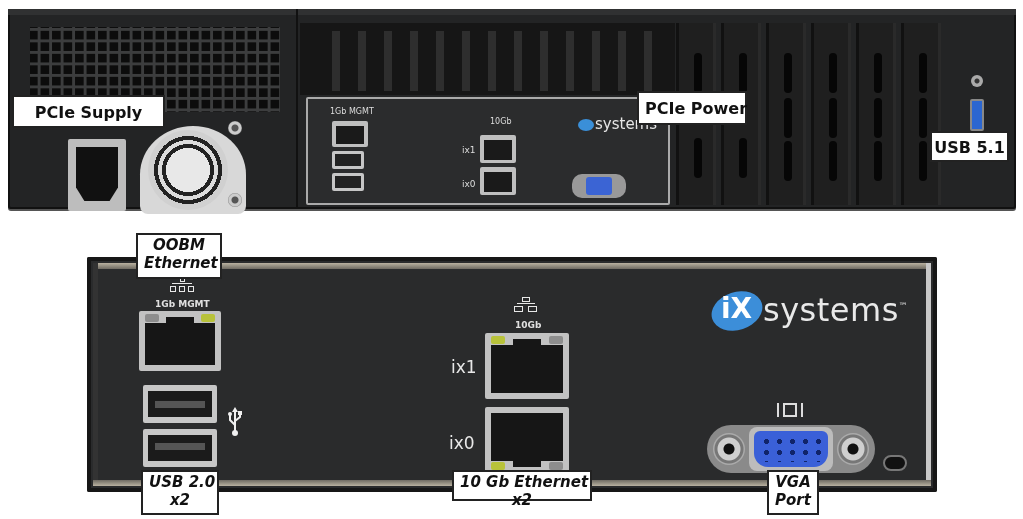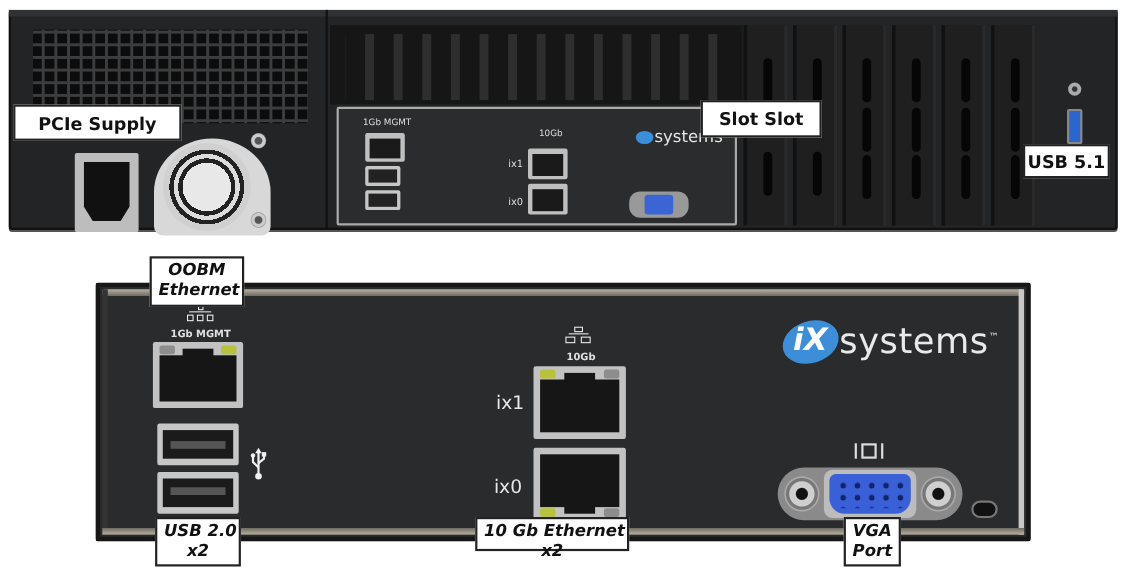--- a/index.html
+++ b/index.html
@@ -99,21 +99,21 @@
 
   .panel-text { position: absolute; color: #e8e8e8; }
   .port-name { font-size: 17px; }
   .tiny { font-size: 9px; font-weight: bold; color: #e0e0e0; }
 
   .net-icon { position: absolute; width: 24px; height: 18px; }
   .net-icon i { position: absolute; display: block; border: 1.5px solid #e8e8e8; }
 
   .logo { position: absolute; left: 624px; top: 33px; height: 44px; }
   .logo .ball { position: absolute; left: 0; top: 2px; width: 52px; height: 38px; border-radius: 50%; background: #3c8ed9; transform: rotate(-18deg); }
-  .logo .ix { position: absolute; left: 10px; top: 2px; color: #fff; font-size: 28px; font-style: italic; font-weight: bold; z-index: 2; }
+  .logo .ix { position: absolute; left: 10px; top: 2px; color: #fff; font-size: 28px; font-weight: bold; z-index: 2; }
   .logo .word { position: absolute; left: 52px; top: 1px; color: #e9e9e9; font-size: 32px; letter-spacing: 0.5px; }
 
   .vga { position: absolute; left: 620px; top: 168px; width: 168px; height: 48px; }
   .vga .base { position: absolute; left: 0; top: 0; width: 168px; height: 48px; background: #8a8a8a; border-radius: 24px; }
   .vga .nut { position: absolute; top: 8px; width: 32px; height: 32px; border-radius: 50%; background: radial-gradient(circle, #111 0 5px, #cfcfcf 6px 11px, #777 12px 14px, #aaa 15px); }
   .vga .dsub { position: absolute; left: 42px; top: 2px; width: 84px; height: 44px; background: #bcbcbc; border-radius: 8px; }
   .vga .dsub .blue { position: absolute; left: 5px; top: 4px; right: 5px; bottom: 4px; background: #3a60d8; border-radius: 6px 6px 14px 14px; }
   .vga .pins { position: absolute; left: 6px; top: 5px; right: 6px; bottom: 5px;
     background-image: radial-gradient(circle, #10246a 0 2.4px, transparent 2.8px);
     background-size: 13px 11px; }
@@ -189,21 +189,21 @@
         <div class="vent" style="top:30px"></div>
         <div class="vent" style="top:75px"></div>
         <div class="vent" style="top:118px"></div>
       </div>
   </div>
   <div class="rear-screw"></div>
   <div class="usb31"></div>
 </div>
 
 <div class="label" style="left:12px;top:95px;width:153px;height:33px;font-size:16px;line-height:25px">PCIe Supply</div>
-<div class="label" style="left:637px;top:91px;width:110px;height:34px;font-size:16px;line-height:26px">Slot Slot</div>
+<div class="label" style="left:637px;top:91px;width:110px;height:34px;font-size:16px;line-height:26px">PCIe Power</div>
 <div class="label" style="left:930px;top:131px;width:79px;height:31px;font-size:16px;line-height:23px;padding:3px 2px">USB 5.1</div>
 
 <div class="io-panel">
   <div class="bevel-top"></div>
   <div class="bevel-left"></div>
   <div class="bevel-right"></div>
   <div class="bevel-bottom"></div>
 
   <div class="net-icon" style="left:83px;top:20px">
     <i style="left:10px;top:0;width:5px;height:5px"></i>
@@ -281,20 +281,20 @@
 </div>
 
 <div class="label two" style="left:136px;top:233px;width:86px;height:46px">
   <div>OOBM</div>
     <div>Ethernet</div>
 </div>
 <div class="label two" style="left:141px;top:470px;width:78px;height:45px">
   <div>USB 2.0</div>
     <div>x2</div>
 </div>
-<div class="label two" style="left:432px;top:470px;width:140px;height:31px">
+<div class="label two" style="left:452px;top:470px;width:140px;height:31px">
   <div>10 Gb Ethernet</div>
     <div>x2</div>
 </div>
 <div class="label two" style="left:767px;top:470px;width:52px;height:45px;padding:1px 2px">
   <div>VGA</div>
     <div>Port</div>
 </div>
 
 </body></html>

